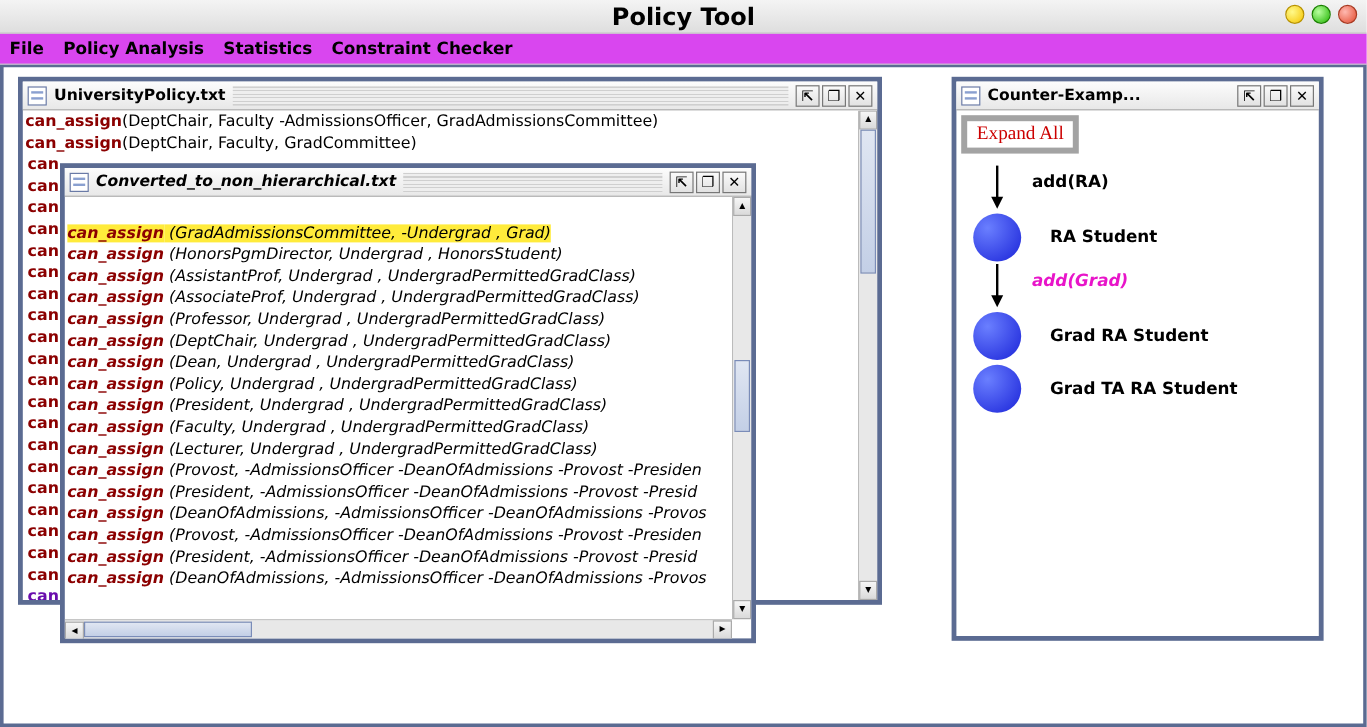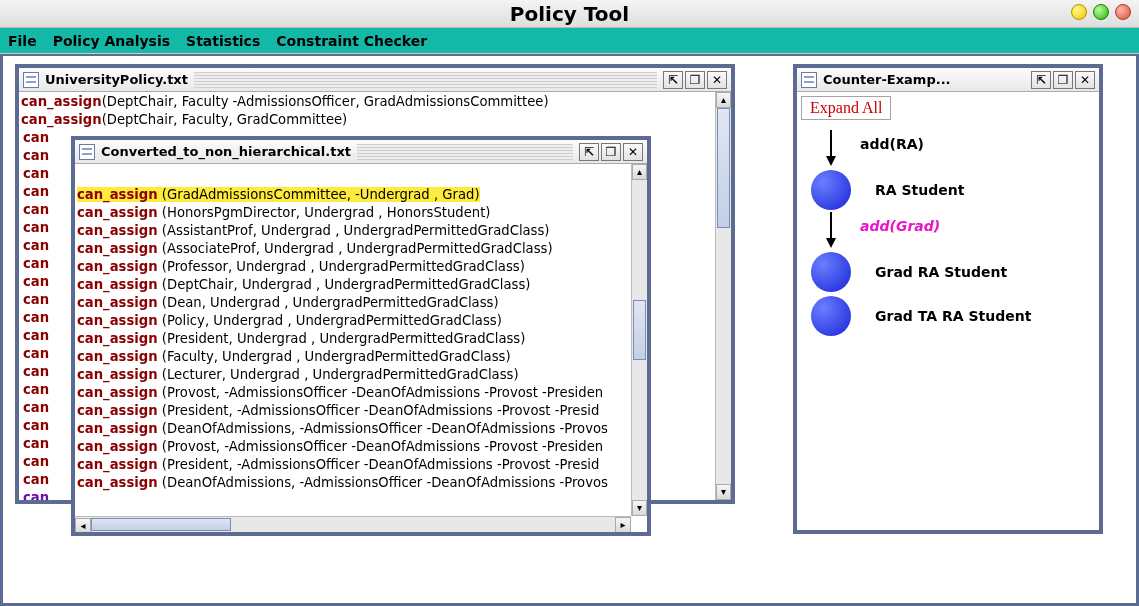--- a/index.html
+++ b/index.html
@@ -40,21 +40,21 @@
     border-radius: 50%;
     border: 1px solid #888;
   }
   .ball.yellow { background: radial-gradient(circle at 35% 35%, #fff98a, #f5c400); border-color:#b79200;}
   .ball.green  { background: radial-gradient(circle at 35% 35%, #b8ff9e, #1fb400); border-color:#1a8000;}
   .ball.red    { background: radial-gradient(circle at 35% 35%, #ffb9b0, #e24a2d); border-color:#a83a22;}
 
   
   .menubar {
     height: 26px;
-    background: #14b8a6;
+    background: #d946ef;
     border-bottom: 1px solid #ccc;
     display: flex;
     align-items: center;
     padding: 0 8px;
     gap: 16px;
     font-weight: bold;
     font-size: 14px;
   }
   .menubar .menu-item { cursor: default; }
 
@@ -192,21 +192,21 @@
   }
   .hscroll .hthumb {
     position:absolute; top:1px; bottom:1px;
     background:linear-gradient(#e0e6f2,#c3cfe6);
     border:1px solid #7a8cb8;
   }
   .hscroll .harrow.right { position:absolute; right:0; top:0; }
 
   
   .expand-btn {
-    border:1px solid #a3a3a3;
+    border:5px solid #a3a3a3;
     padding:2px 8px;
     font-family: "Times New Roman", serif;
     font-size:16px;
     color:#c00;
     background:#fff;
     display:inline-block;
     margin:4px;
   }
   .ce-body {
     position:relative;
@@ -334,21 +334,21 @@
       <div class="vscroll">
         <div class="arrow">▴</div>
         <div class="track">
           <div class="thumb" style="top:0; height:120px;"></div>
         </div>
         <div class="arrow down">▾</div>
       </div>
     </div>
   </div>
 
-  <div class="iframe" style="left:68px; top:80px; width:580px; height:400px;">
+  <div class="iframe" style="left:47px; top:80px; width:580px; height:400px;font-style:italic;">
     <div class="iframe-title">
       <div class="docicon"></div>
       <div class="titlelabel">Converted_to_non_hierarchical.txt</div>
       <div class="titletexture"></div>
       <div class="winbtns">
         <div class="winbtn">⇱</div>
         <div class="winbtn">❐</div>
         <div class="winbtn close">✕</div>
       </div>
     </div>

